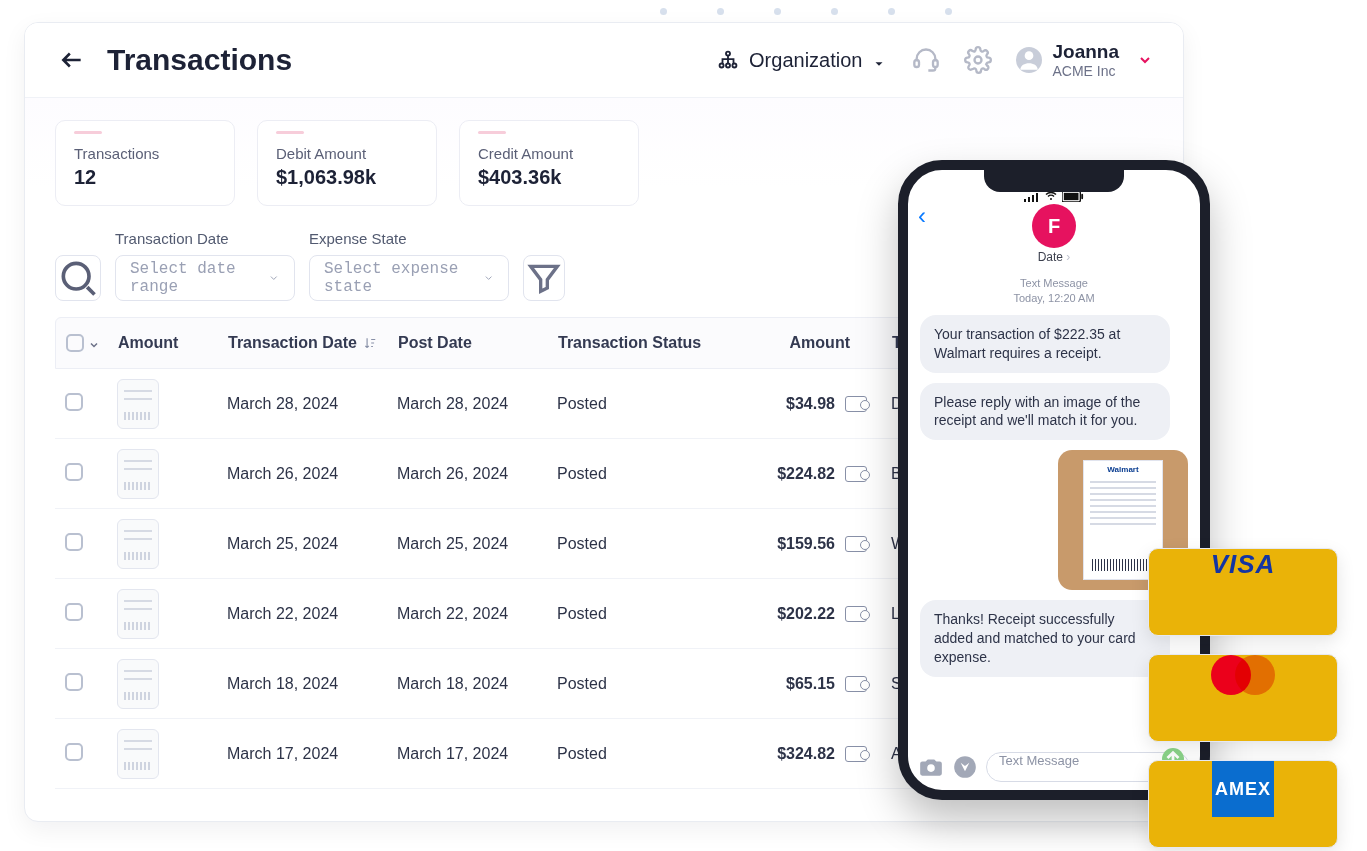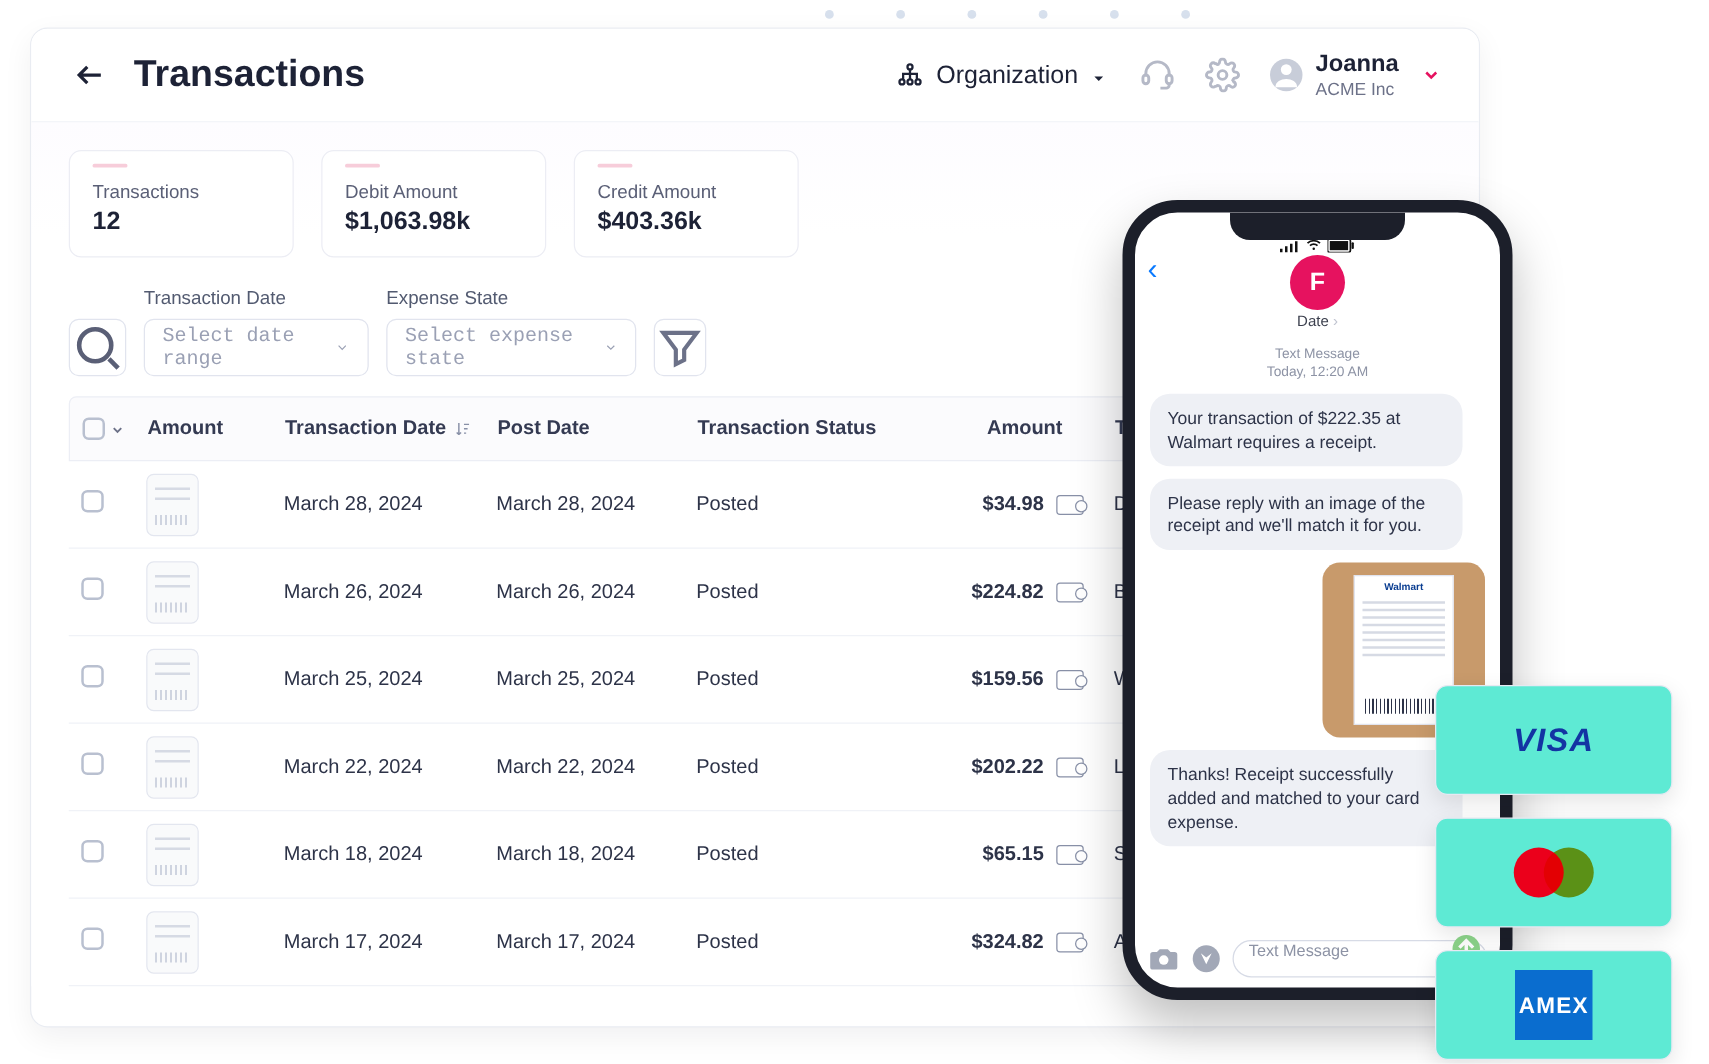--- a/index.html
+++ b/index.html
@@ -84,21 +84,21 @@
 .rcpt .lines { position:absolute; top:20px; left:6px; right:6px; }
 .rcpt .lines span{ display:block; height:2px; background:#d6dae4; margin-bottom:4px; }
 .rcpt .bc{ position:absolute; bottom:8px; left:8px; right:8px; height:12px; background:repeating-linear-gradient(90deg,#2d3348 0 1px,transparent 1px 3px); }
 .input-row { position:absolute; bottom:8px; left:0; right:0; padding:0 10px; display:flex; align-items:center; gap:8px; }
 .ir-ic { width:26px; height:26px; color:#a2a8b7; }
 .msg-input { flex:1; height:30px; border:1px solid #d7dbe6; border-radius:15px; padding:0 30px 0 12px; font-size:13px; color:#8d93a5; position:relative; }
 .send-ic { position:absolute; right:16px; bottom:12px; width:22px; height:22px; background:#8cd48a; border-radius:50%; display:flex; align-items:center; justify-content:center; color:#fff; }
 
 
 .cards { position:absolute; top:548px; left:1148px; display:flex; flex-direction:column; gap:18px; }
-.card { width:190px; height:88px; background:#5eead4; border:1px solid #e6e9f2; border-radius:10px; box-shadow:0 6px 18px rgba(0,0,0,0.1); display:flex; align-items:center; justify-content:center; }
+.card { width:190px; height:88px; background:#eab308; border:1px solid #e6e9f2; border-radius:10px; box-shadow:0 6px 18px rgba(0,0,0,0.1); display:flex; justify-content:center; }
 .visa { font-size:26px; font-weight:800; font-style:italic; color:#1334a3; letter-spacing:1px; }
 .mc { position:relative; width:64px; height:40px; }
 .mc::before,.mc::after{content:"";position:absolute;top:0;width:40px;height:40px;border-radius:50%;}
 .mc::before{left:0;background:#eb001b;}
 .mc::after{right:0;background:#f79e1b;mix-blend-mode:multiply;}
 .amex{ width:62px; height:56px; background:#0a6dcf; display:flex; flex-direction:row; align-items:center; justify-content:center; color:#fff; font-weight:800; font-size:18px; line-height:1; letter-spacing:1px;}
 
 svg { width:100%; height:100%; }
 </style>
 </head>

